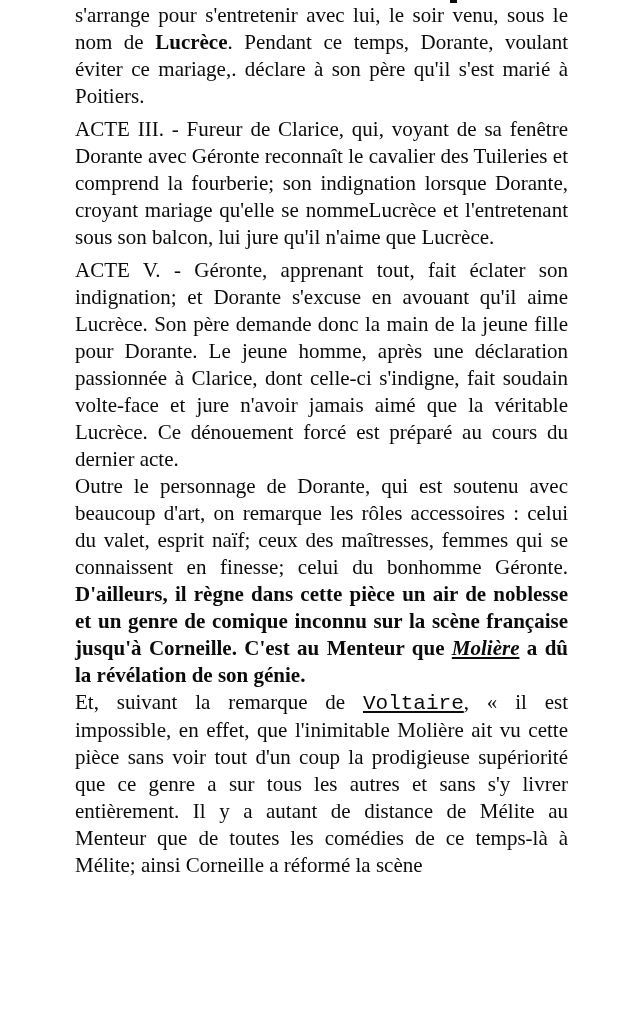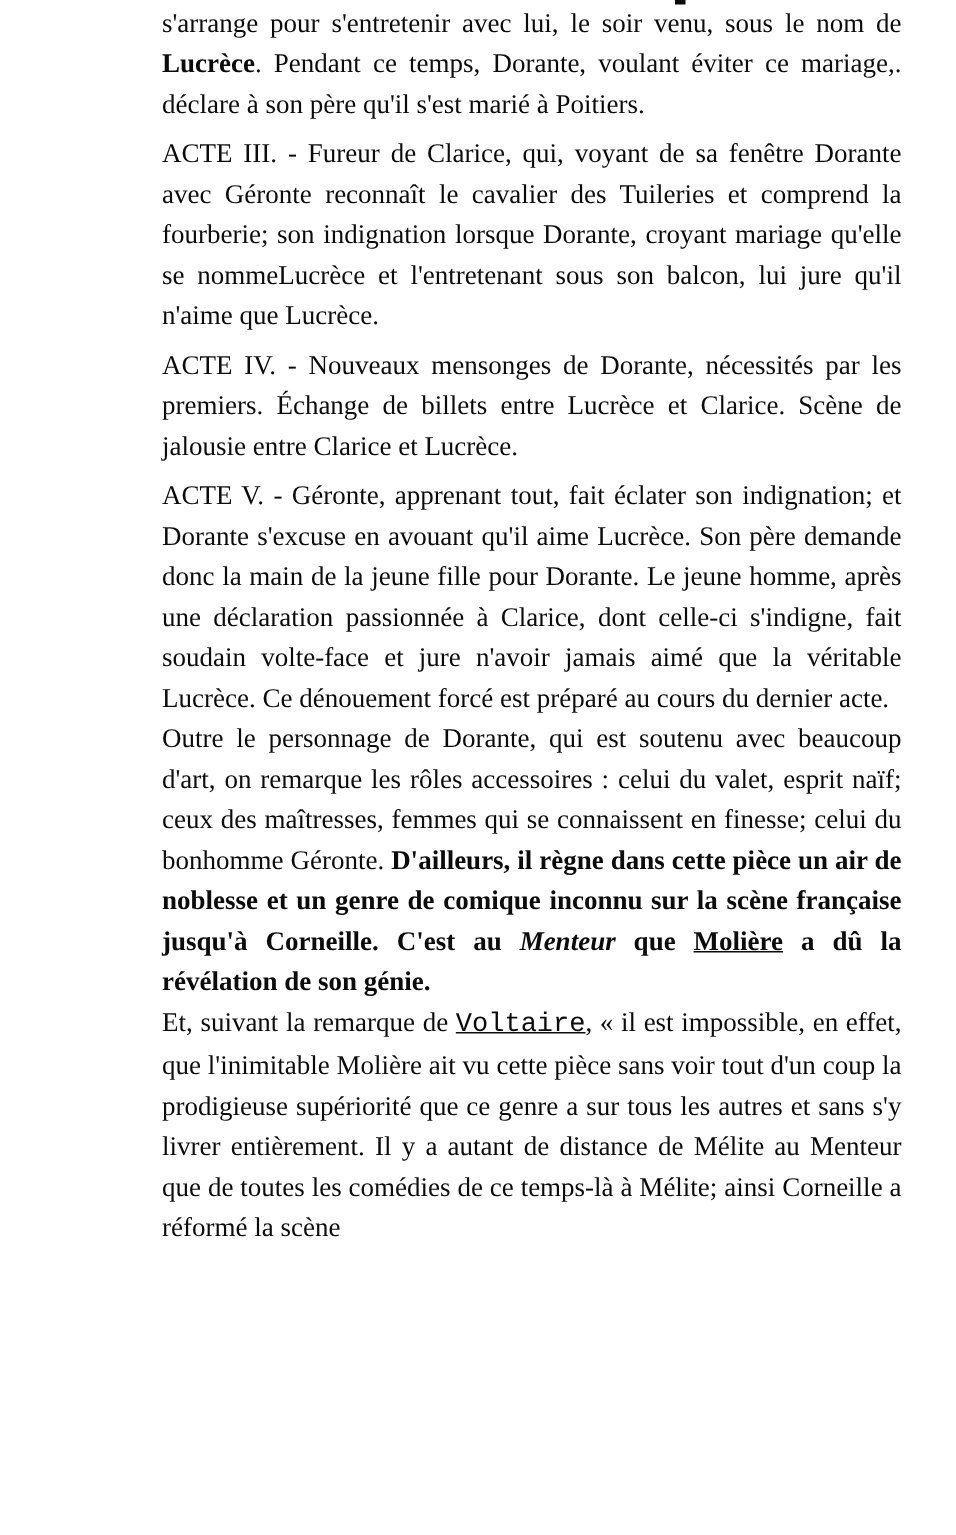--- a/index.html
+++ b/index.html
@@ -18,53 +18,51 @@
     position: absolute;
     inset: 0;
     background: #ffffff;
   }
   .text-column {
     position: absolute;
     left: 75px;
     top: 2px;
     width: 493px;
     color: #0b0b0b;
-    font-size: 18px;
+    font-size: 21px;
     line-height: 27px;
     text-align: justify;
     text-justify: inter-word;
-    margin-left: 33px;
   }
   p.para {
     margin: 0;
     padding: 0;
   }
   p.para.spaced {
     margin-top: 6px;
   }
   .run-normal { font-weight: normal; font-style: normal; }
   .run-bold { font-weight: bold; }
-  .run-bold-italic { font-weight: bold; font-style: italic; }
-  .run-bold-underline { font-weight: bold; text-decoration: underline; }
+  .run-bold-italic { font-weight: bold; }
+  .run-bold-underline { font-weight: bold; text-decoration: underline; font-style: italic; }
   .run-underline { text-decoration: underline; font-family: Liberation Mono, monospace; }
   .cutoff-fragment {
     position: absolute;
     left: 450px;
     top: 0;
     width: 7px;
     height: 3px;
     background: #0b0b0b;
   }
 </style>
 </head>
 <body>
 
 <div class="page">
   <div class="cutoff-fragment"></div>
   <div class="text-column">
       <p class="para"><span class="run-normal">s'arrange pour s'entretenir avec lui, le soir venu, sous le nom de </span><span class="run-bold">Lucrèce</span><span class="run-normal">. Pendant ce temps, Dorante, voulant éviter ce mariage,. déclare à son père qu'il s'est marié à Poitiers.</span></p>
       <p class="para spaced"><span class="run-normal">ACTE III. - Fureur de Clarice, qui, voyant de sa fenêtre Dorante avec Géronte reconnaît le cavalier des Tuileries et comprend la fourberie; son indignation lorsque Dorante, croyant mariage qu'elle se nommeLucrèce et l'entretenant sous son balcon, lui jure qu'il n'aime que Lucrèce.</span></p>
-      <p class="para spaced"><span class="run-normal">ACTE IV. - Nouveaux mensonges de Dorante, nécessités par les premiers. Échange de billets entre Lucrèce et Clarice. Scène de jalousie entre Clarice et Lucrèce.</span></p>
       <p class="para spaced"><span class="run-normal">ACTE V. - Géronte, apprenant tout, fait éclater son indignation; et Dorante s'excuse en avouant qu'il aime Lucrèce. Son père demande donc la main de la jeune fille pour Dorante. Le jeune homme, après une déclaration passionnée à Clarice, dont celle-ci s'indigne, fait soudain volte-face et jure n'avoir jamais aimé que la véritable Lucrèce. Ce dénouement forcé est préparé au cours du dernier acte.</span></p>
       <p class="para"><span class="run-normal">Outre le personnage de Dorante, qui est soutenu avec beaucoup d'art, on remarque les rôles accessoires : celui du valet, esprit naïf; ceux des maîtresses, femmes qui se connaissent en finesse; celui du bonhomme Géronte. </span><span class="run-bold">D'ailleurs, il règne dans cette pièce un air de noblesse et un genre de comique inconnu sur la scène française jusqu'à Corneille. C'est au </span><span class="run-bold-italic">Menteur</span><span class="run-bold"> que </span><span class="run-bold-underline">Molière</span><span class="run-bold"> a dû la révélation de son génie.</span></p>
       <p class="para"><span class="run-normal">Et, suivant la remarque de </span><span class="run-underline">Voltaire</span><span class="run-normal">, « il est impossible, en effet, que l'inimitable Molière ait vu cette pièce sans voir tout d'un coup la prodigieuse supériorité que ce genre a sur tous les autres et sans s'y livrer entièrement. Il y a autant de distance de Mélite au Menteur que de toutes les comédies de ce temps-là à Mélite; ainsi Corneille a réformé la scène</span></p>
     </div>
 </div>
 
 </body></html>

